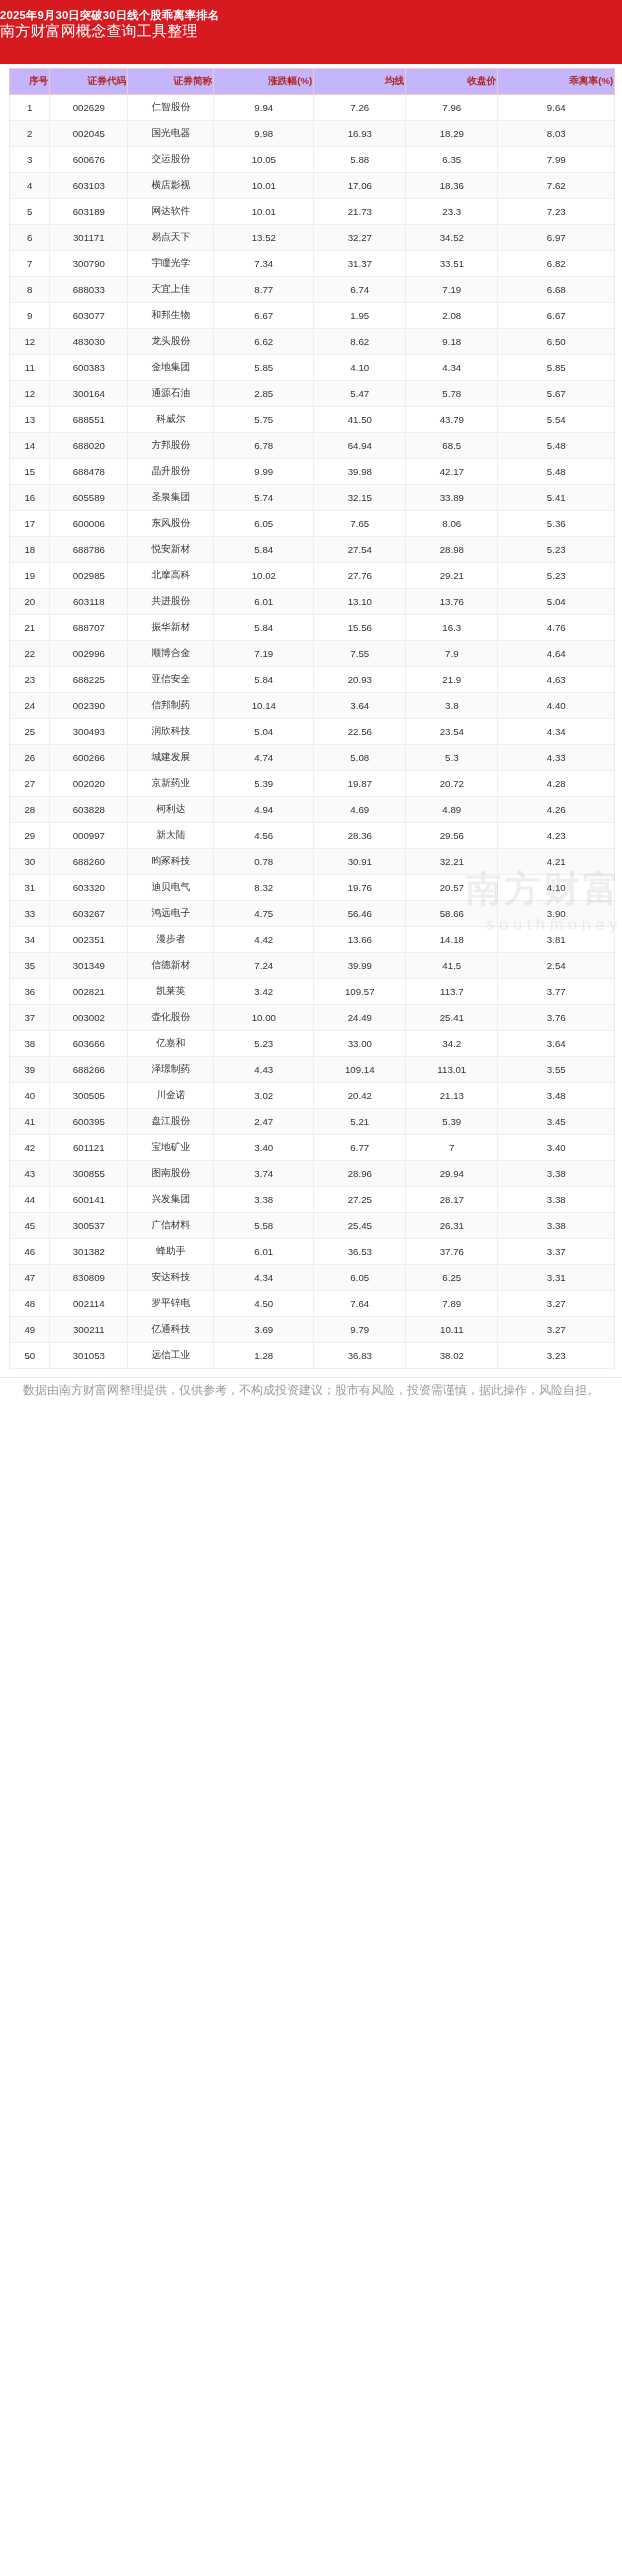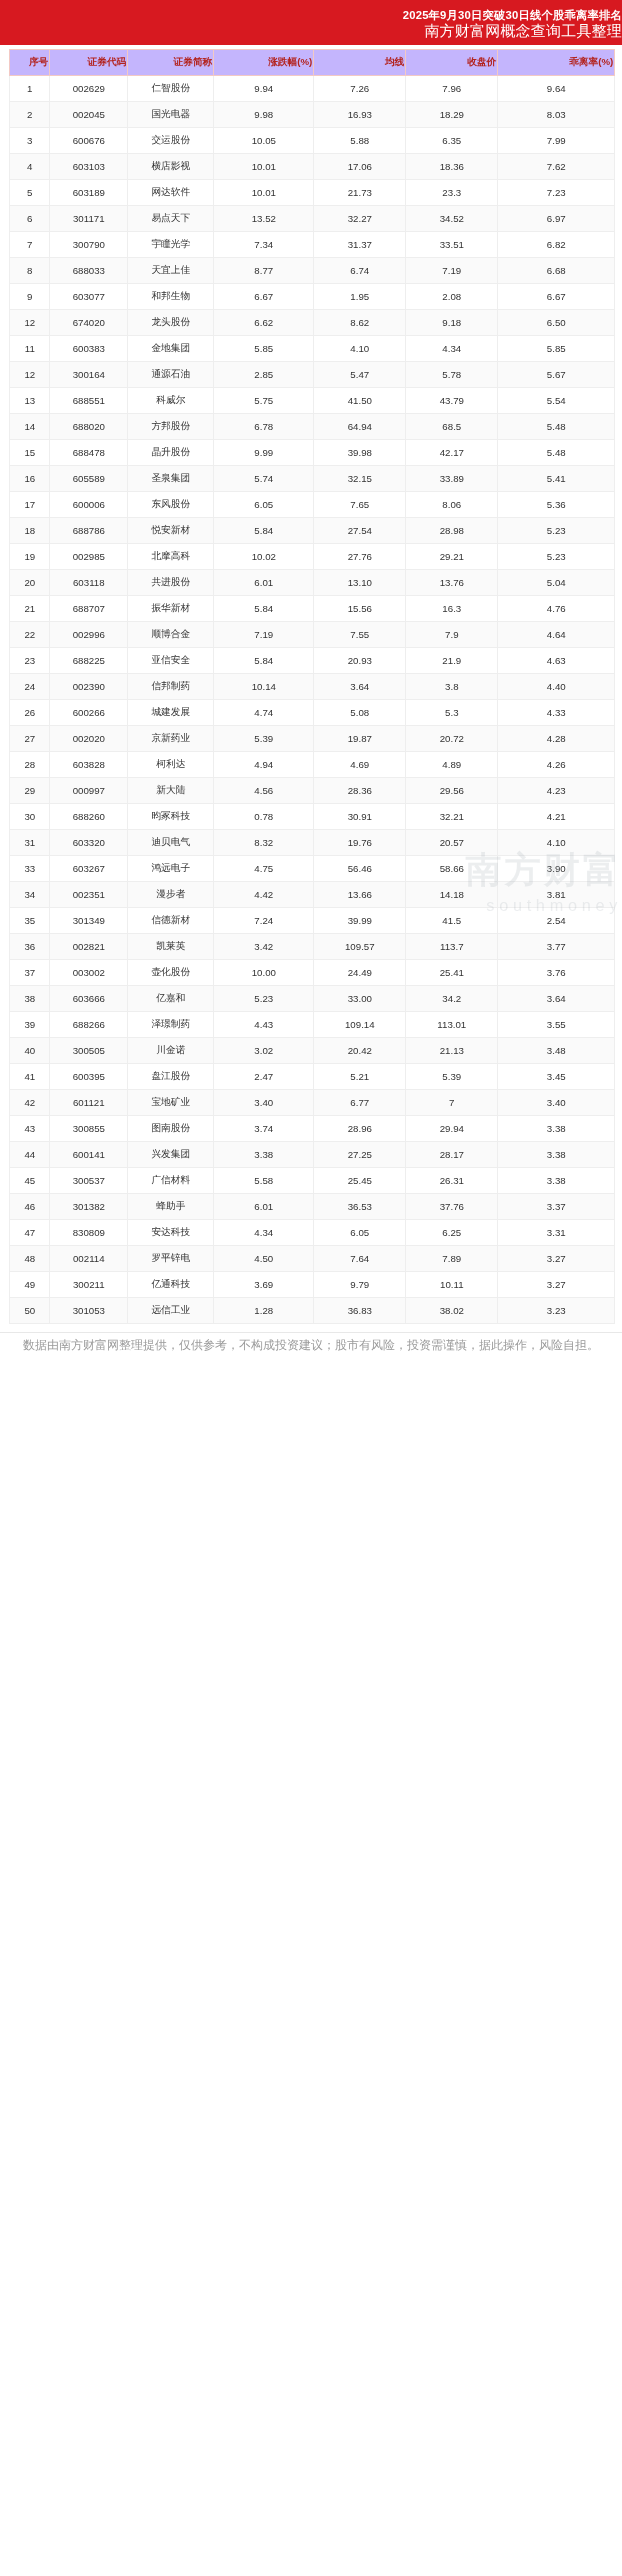--- a/index.html
+++ b/index.html
@@ -12,22 +12,22 @@
   }
   .page{
     width:622px;
     box-sizing:border-box;
     position:relative;
     overflow:hidden;
   }
   .header{
     background:#d71920;
     color:#ffffff;
-    text-align:right;
-    padding:7px 0 5px 0;
+    text-align:left;
+    padding:7px 0 24px 0;
   }
   .header .t1{
     font-size:11.3px;
     font-weight:bold;
     line-height:16.3px;
     letter-spacing:0.2px;
   }
   .header .t2{
     font-size:15px;
     font-weight:normal;
@@ -225,21 +225,21 @@
             <td>9</td>
             <td>603077</td>
             <td>和邦生物</td>
             <td>6.67</td>
             <td>1.95</td>
             <td>2.08</td>
             <td>6.67</td>
           </tr>
           <tr>
             <td>12</td>
-            <td>674020</td>
+            <td>483030</td>
             <td>龙头股份</td>
             <td>6.62</td>
             <td>8.62</td>
             <td>9.18</td>
             <td>6.50</td>
           </tr>
           <tr>
             <td>11</td>
             <td>600383</td>
             <td>金地集团</td>
@@ -357,20 +357,29 @@
             <td>4.63</td>
           </tr>
           <tr>
             <td>24</td>
             <td>002390</td>
             <td>信邦制药</td>
             <td>10.14</td>
             <td>3.64</td>
             <td>3.8</td>
             <td>4.40</td>
+          </tr>
+          <tr>
+            <td>25</td>
+            <td>300493</td>
+            <td>润欣科技</td>
+            <td>5.04</td>
+            <td>22.56</td>
+            <td>23.54</td>
+            <td>4.34</td>
           </tr>
           <tr>
             <td>26</td>
             <td>600266</td>
             <td>城建发展</td>
             <td>4.74</td>
             <td>5.08</td>
             <td>5.3</td>
             <td>4.33</td>
           </tr>

